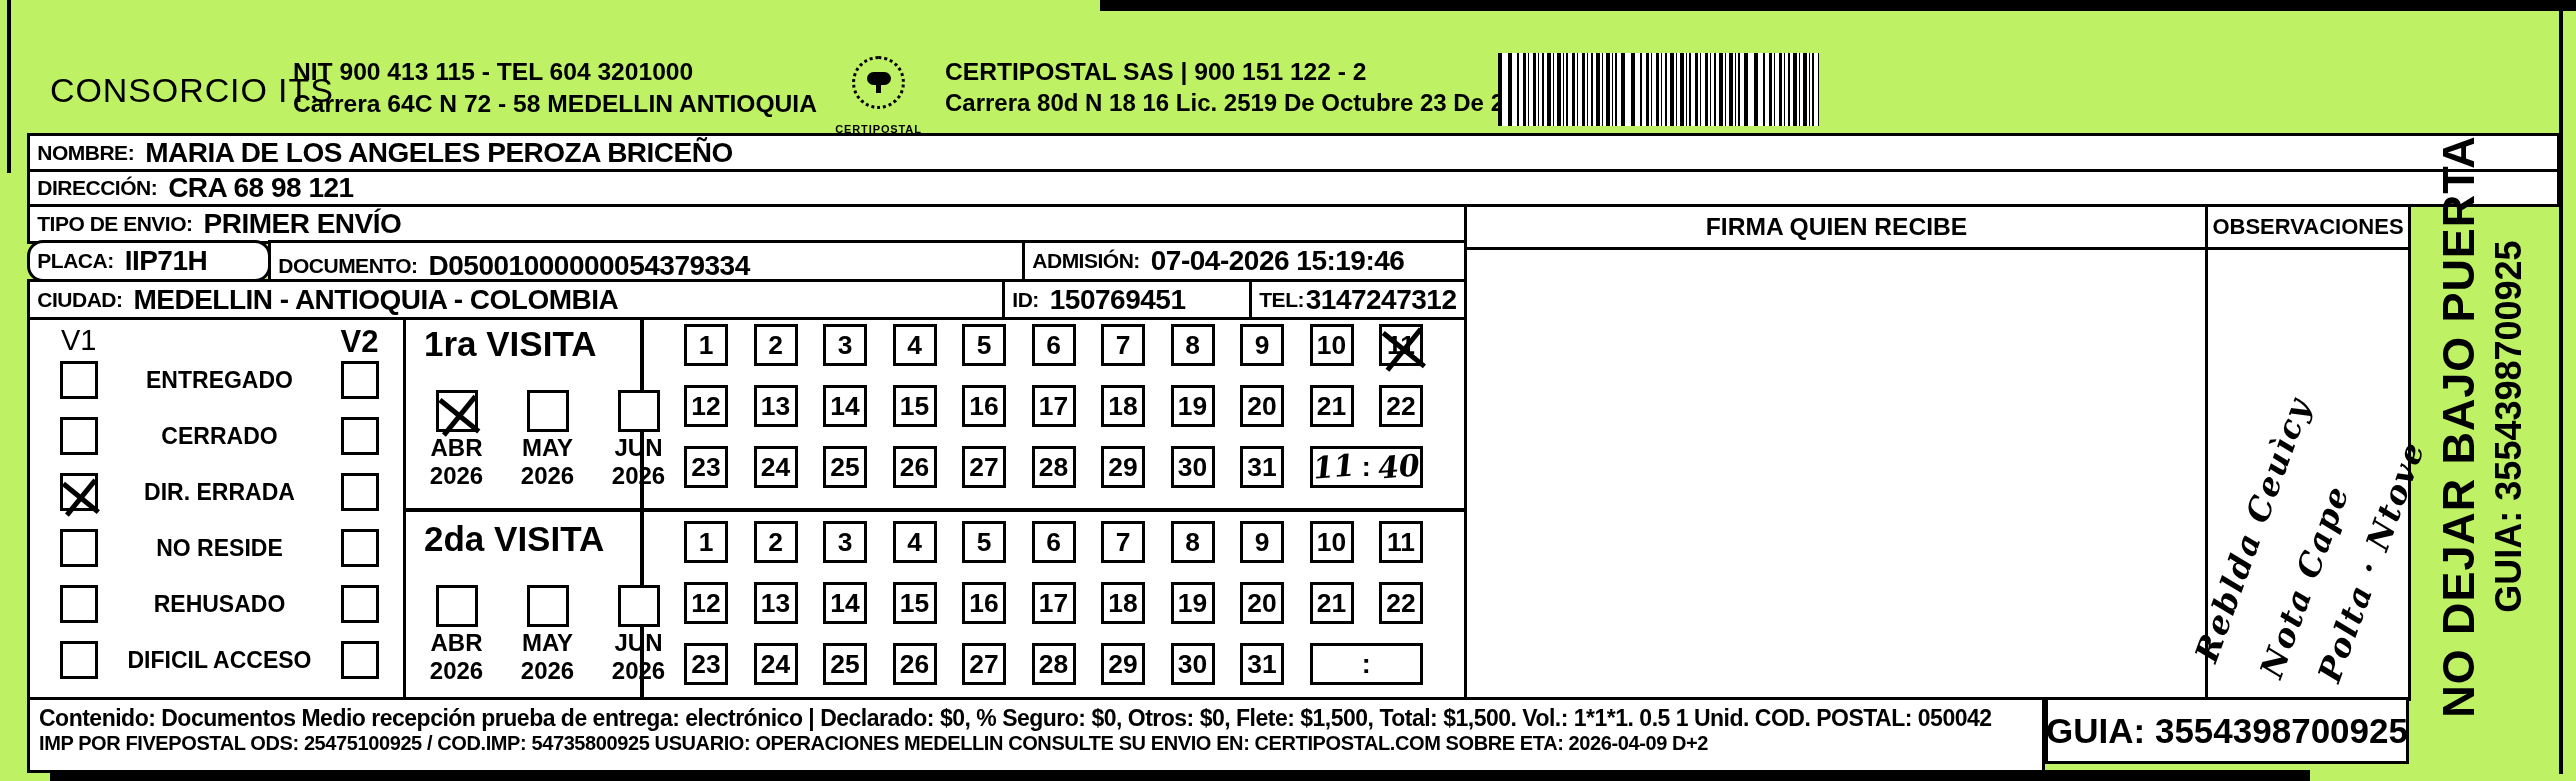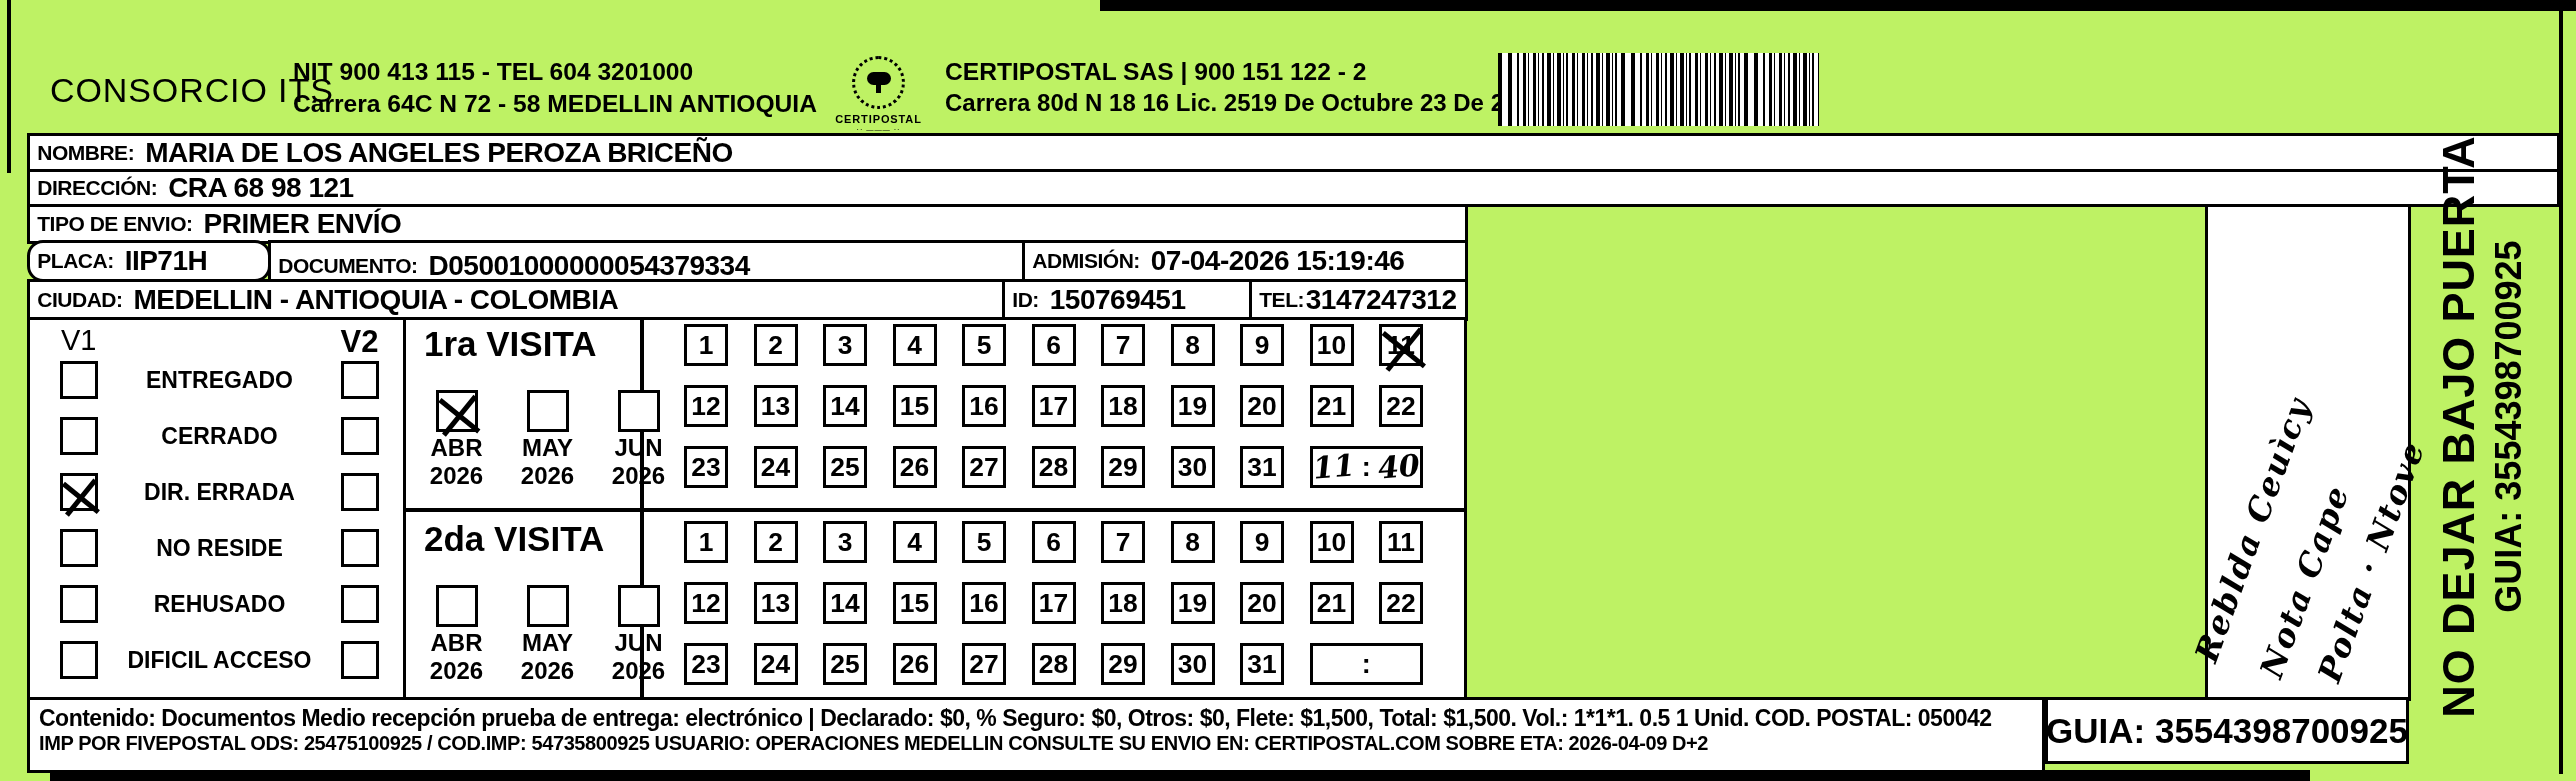--- a/index.html
+++ b/index.html
@@ -11,21 +11,21 @@
 
   
   .company{font-size:34px;letter-spacing:0.9px;}
   .hline{font-size:24.6px;font-weight:bold;line-height:32px;white-space:nowrap;}
   .hline2{font-size:24px;font-weight:bold;line-height:30px;white-space:nowrap;}
   .logo-wrap{width:109px;text-align:center;}
   .logo-circle{width:47px;height:47px;border:3.6px dotted #000;border-radius:50%;
     margin:0 auto;display:flex;flex-direction:column;align-items:center;justify-content:center;}
   .logo-glyph{width:24px;height:13.7px;background:#000;border-radius:7.3px;}
   .logo-stem{width:4.6px;height:8.2px;background:#000;}
-  .logo-text{font-size:11px;font-weight:bold;letter-spacing:0.9px;margin-top:4px;}
+  .logo-text{font-size:11px;font-weight:bold;letter-spacing:0.9px;margin-top:14px;}
   .logo-tag{font-size:7.3px;letter-spacing:0.9px;}
   .barcode{background:repeating-linear-gradient(90deg,
      #000 0 3.6px,#fff 3.6px 5.5px,#000 5.5px 6.4px,#fff 6.4px 10px,#000 10px 13.7px,
      #fff 13.7px 15.5px,#000 15.5px 16.4px,#fff 16.4px 19px,#000 19px 21px,#fff 21px 24.6px);}
 
   
   .frow{display:flex;align-items:center;padding-left:7.3px;white-space:nowrap;overflow:hidden;}
   .flabel{font-size:21px;font-weight:bold;letter-spacing:-0.5px;}
   .fvalue{font-size:28px;font-weight:bold;margin-left:11px;letter-spacing:-0.5px;}
 
@@ -296,22 +296,26 @@
       <div class="day-box">29</div>
       <div class="day-box">30</div>
       <div class="day-box">31</div>
       <div class="time-box">
         <div class="hw"></div>
         <div class="colon">:</div>
         <div class="hw"></div>
       </div>
     </div>
 
+  <div class="abs bdr" style="left:1464px;top:204px;width:745px;height:497px;">
+    <div class="sec-head" style="font-size:24.6px;">FIRMA QUIEN RECIBE</div>
+  </div>
 
   <div class="abs bdr" style="left:2205px;top:204px;width:206px;height:497px;">
+    <div class="sec-head" style="font-size:22px;">OBSERVACIONES</div>
     <div class="obs-body">
         <div class="obs-line obs-line-0">Reblda Ceuìcy</div>
         <div class="obs-line obs-line-1">Nota Cape</div>
         <div class="obs-line obs-line-2">Polta · Ntove</div>
       </div>
   </div>
 
   <div class="rot-zone">
     <div class="rot-inner">
       <div class="rot-line1">NO DEJAR BAJO PUERTA</div>

